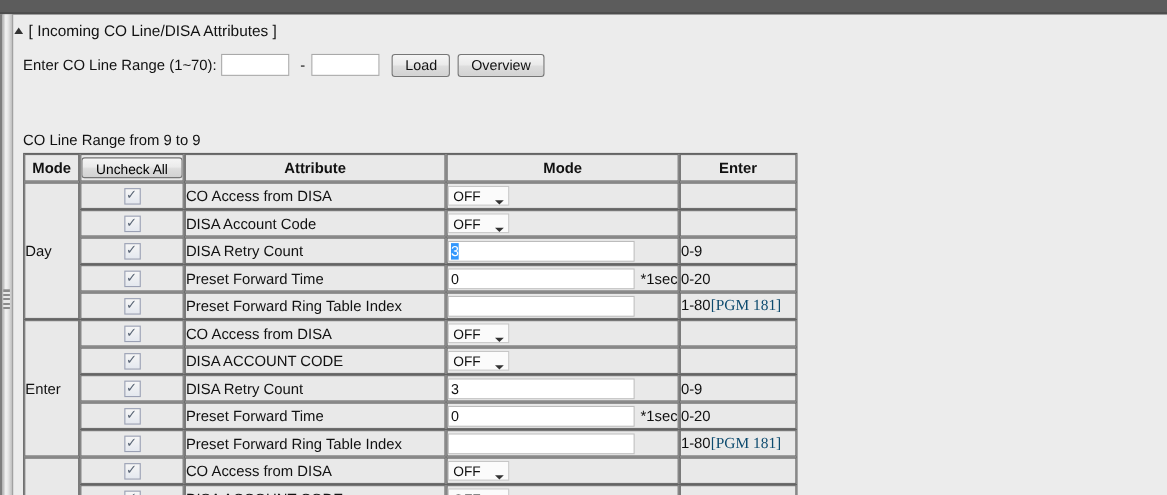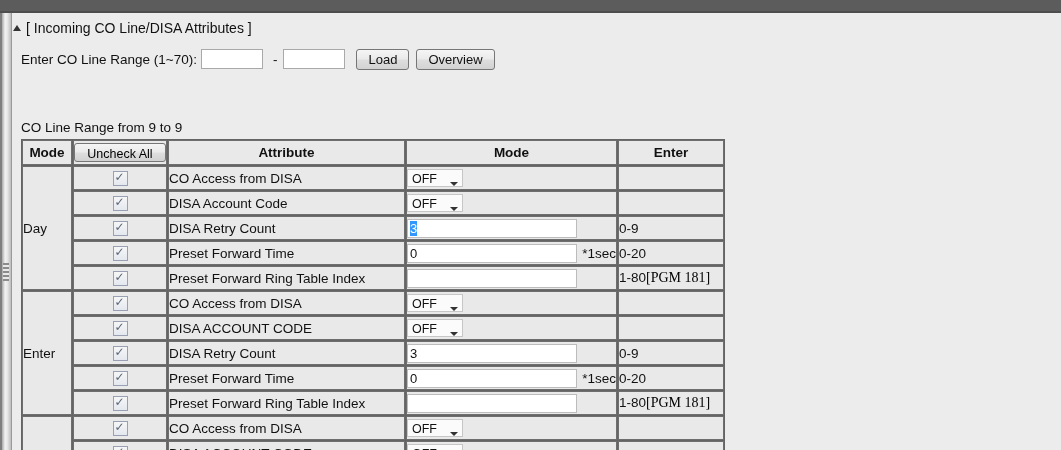--- a/index.html
+++ b/index.html
@@ -48,21 +48,21 @@
   .value-cell{padding:0 1px 0 2px;}
   .value-flex{display:flex;align-items:center;width:100%;}
   .sel{width:46px;height:16px;border:1px solid #c6c6c6;background:#fbfbfb;
     display:inline-flex;align-items:flex-end;justify-content:space-between;padding:0 4px;font-size:12.5px;}
   .sel .arr{width:0;height:0;border-left:4px solid transparent;border-right:4px solid transparent;border-top:4px solid #333;}
   .text-field{width:164px;height:17px;border:1px solid #bcbcbc;background:#fff;
     display:inline-flex;align-items:center;padding:0 2px;font-size:13px;}
   .text-field .val.selected{background:#3297fd;color:#fff;}
   .suffix{margin-left:auto;font-size:13.5px;}
   .range-cell{padding-left:3px;}
-  .pgm-link{font-family:"Liberation Serif","DejaVu Serif",serif;color:#000000;font-size:14px;margin-top:42px;}
+  .pgm-link{font-family:"Liberation Serif","DejaVu Serif",serif;color:#0c4a6e;font-size:14px;margin-top:42px;}
   .uncheck-btn{height:19px;width:92px;border:1px solid #767676;border-radius:3px;
     background:linear-gradient(180deg,#f5f5f5 0%,#ebebeb 45%,#dddddd 55%,#d2d2d2 100%);
     font:12.5px "Liberation Sans",sans-serif;padding:3px;}
 </style>
 </head>
 <body>
 
 <div class="topbar"></div>
 <div class="left-edge"></div>
 <div class="splitter">

